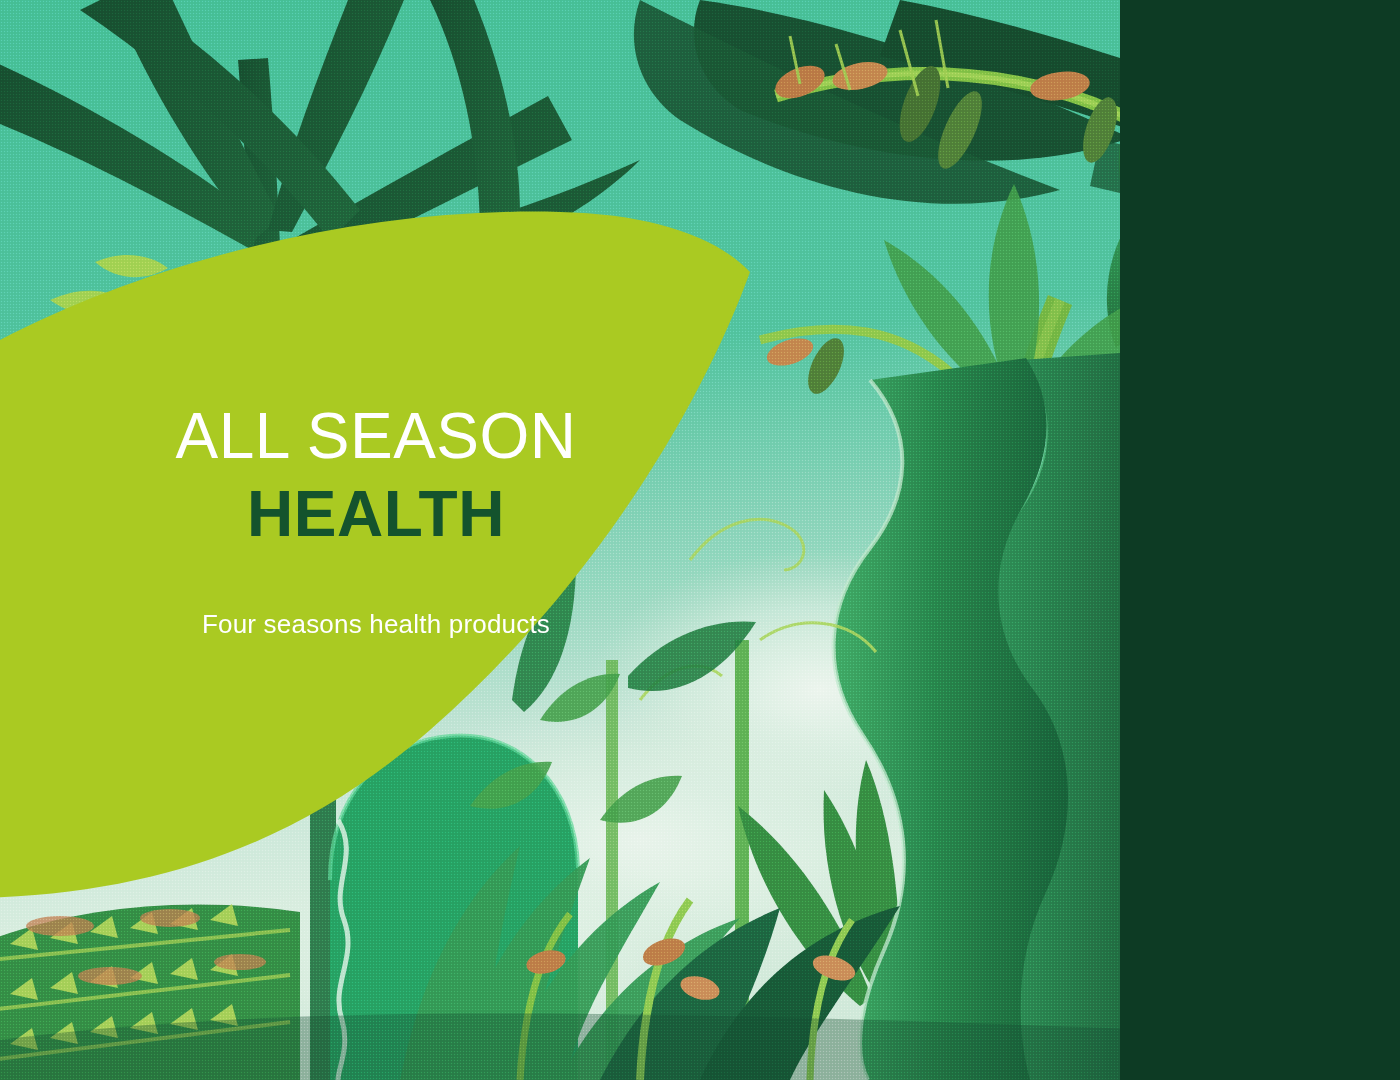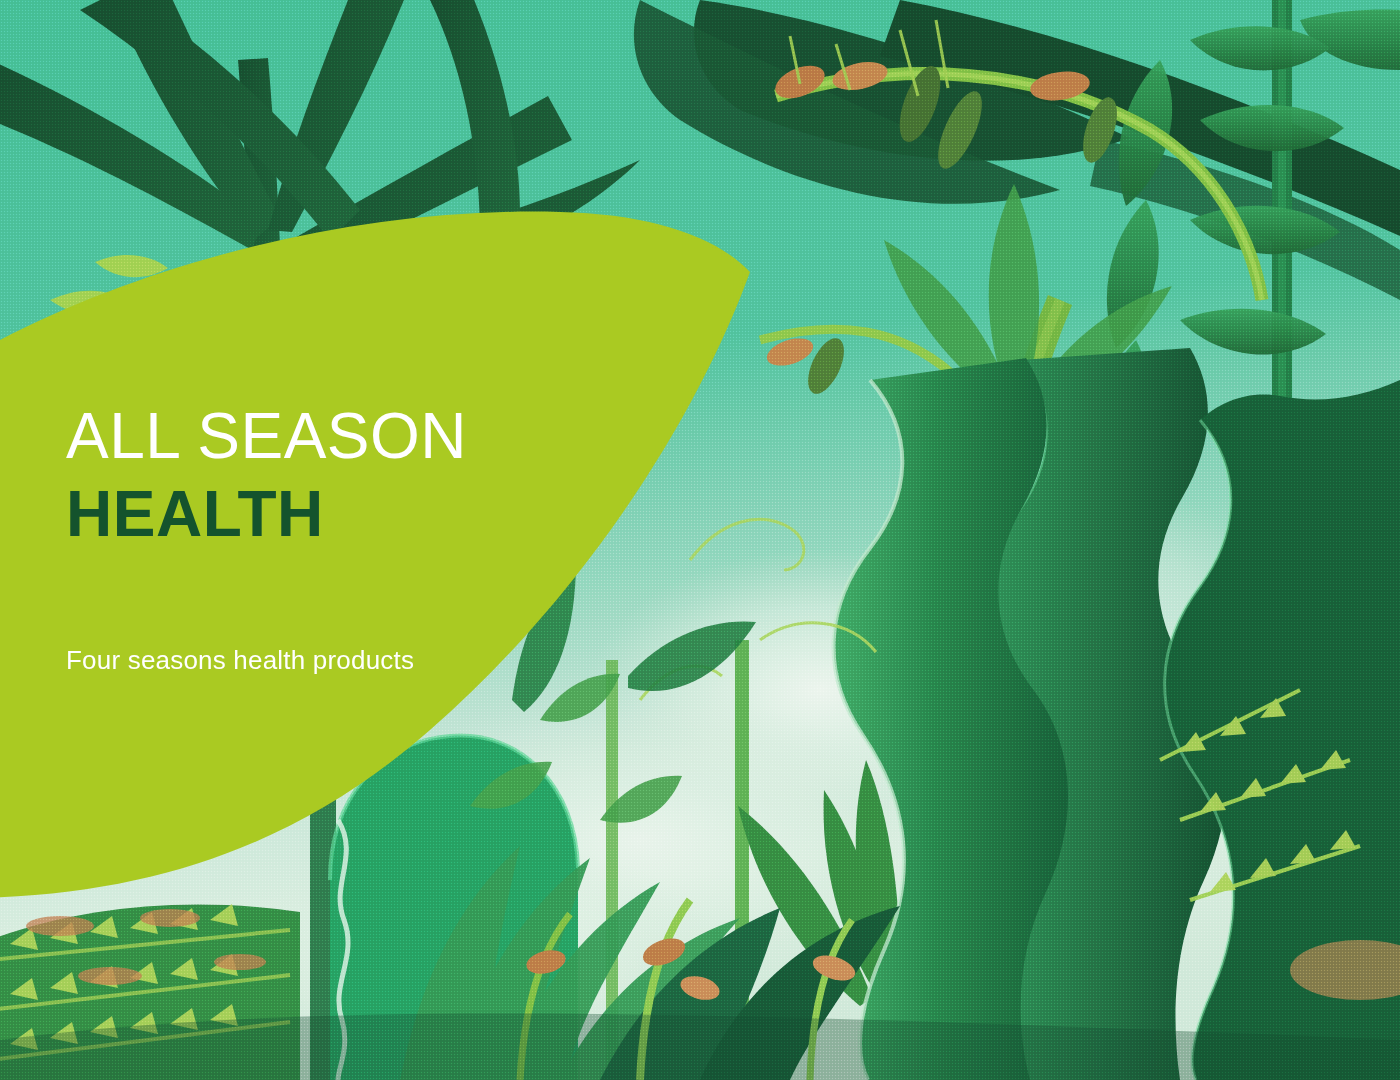--- a/index.html
+++ b/index.html
@@ -1,23 +1,24 @@
 <!DOCTYPE html>
 <html><head>
 <meta charset="utf-8">
 <title>All Season Health</title>
 <style>
   html,body{margin:0;padding:0;background:#0d3b24;}
   body{font-family:"Liberation Sans",sans-serif;}
 
   #poster{
     position:relative;
-    width:1400px;height:1080px;
+    width:1120px;height:1080px;
     overflow:hidden;
     background:#4bbf99;
+    text-align:center;
   }
 
   
   #scene{position:absolute;inset:0;overflow:hidden;}
   #scene svg{position:absolute;top:0;left:0;width:1400px;height:1080px;display:block;}
 
   
   #grain{
     position:absolute;inset:0;pointer-events:none;
     background-image:
@@ -57,21 +58,21 @@
   .t-line2{
     font-size:64px;
     font-weight:700;
     letter-spacing:0.5px;
     line-height:1.0;
     color:#14532d;
     margin-top:14px;
     white-space:nowrap;
   }
   .t-sub{
-    margin-top:99px;
+    margin-top:63px;
     font-size:26px;
     font-weight:400;
     color:#ffffff;
     letter-spacing:0.2px;
     white-space:nowrap;
   }
 </style>
 </head>
 <body>
 

